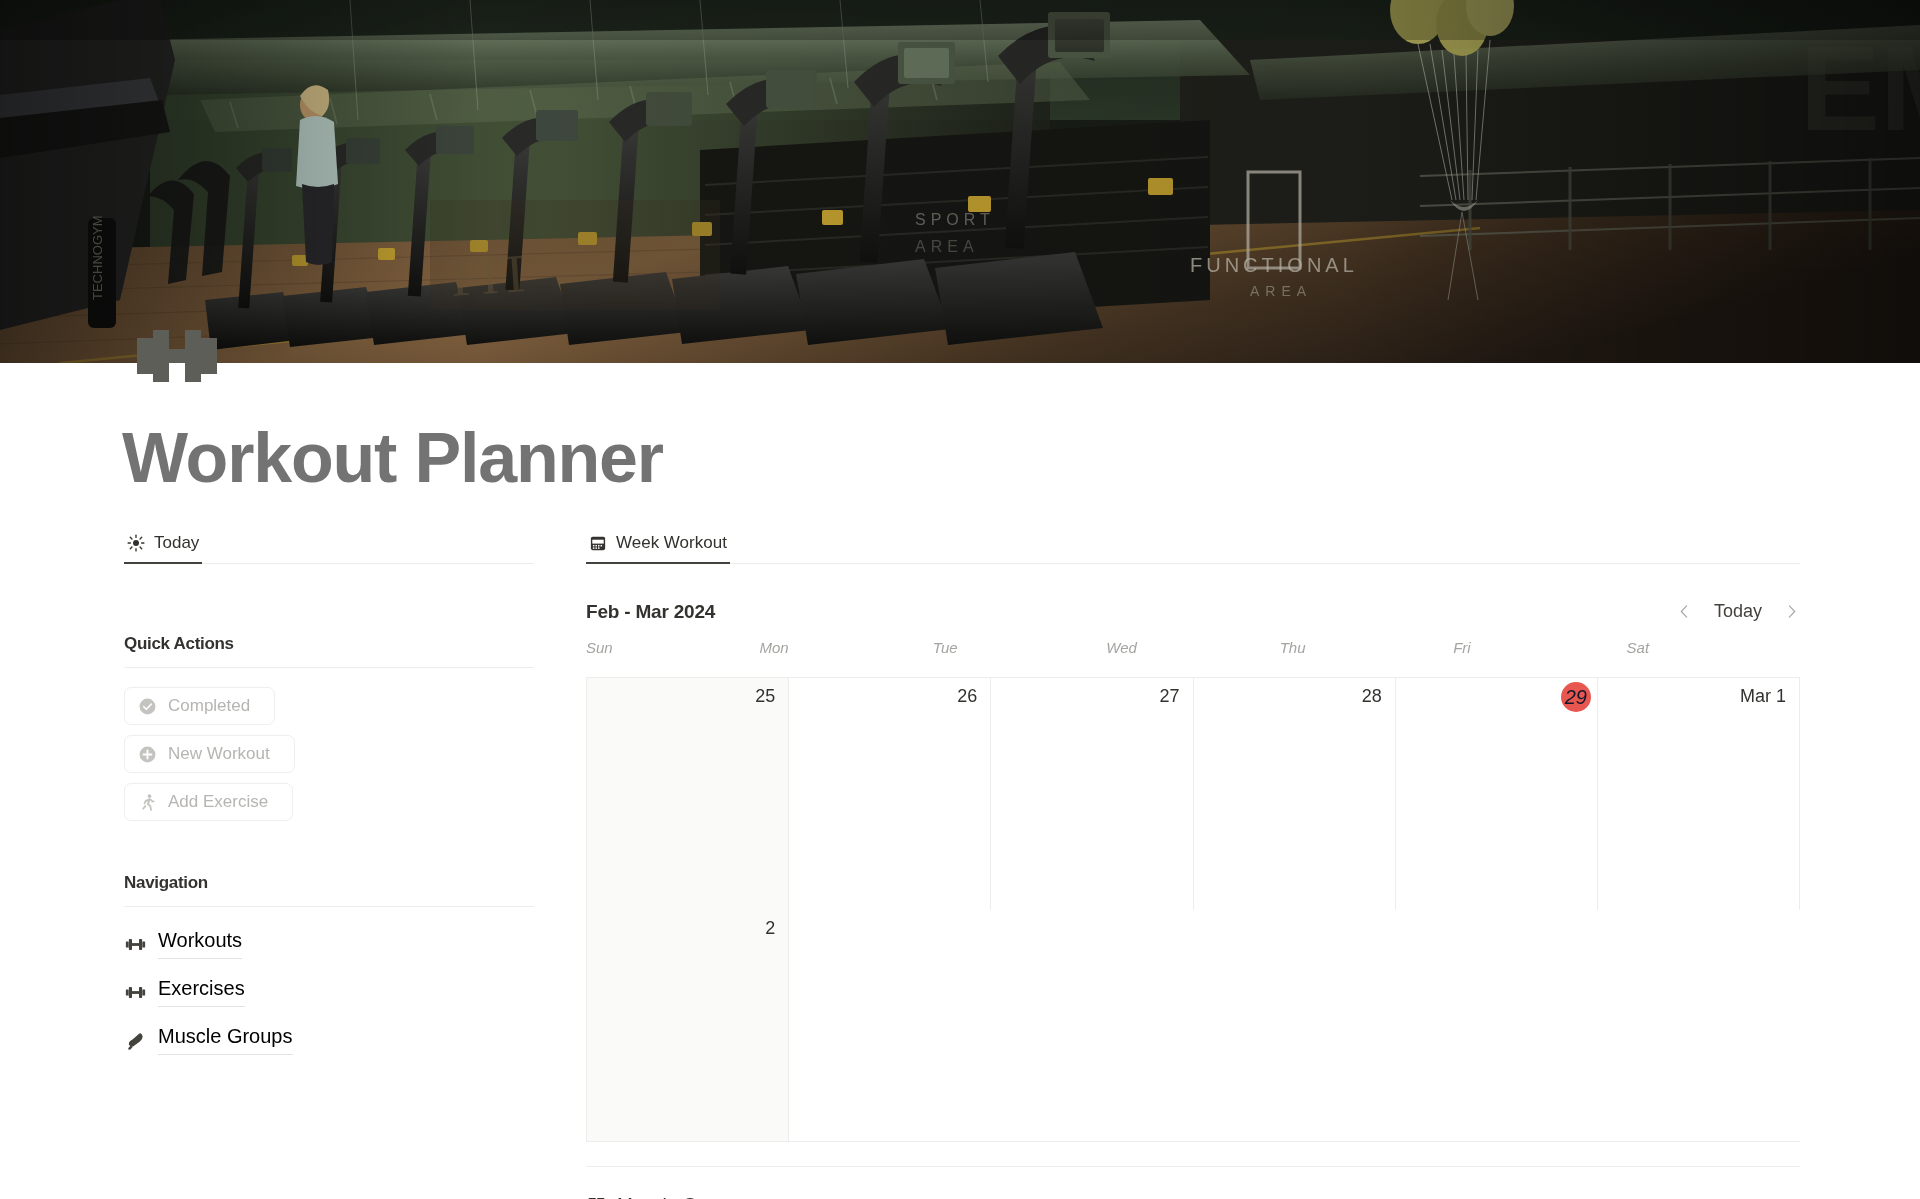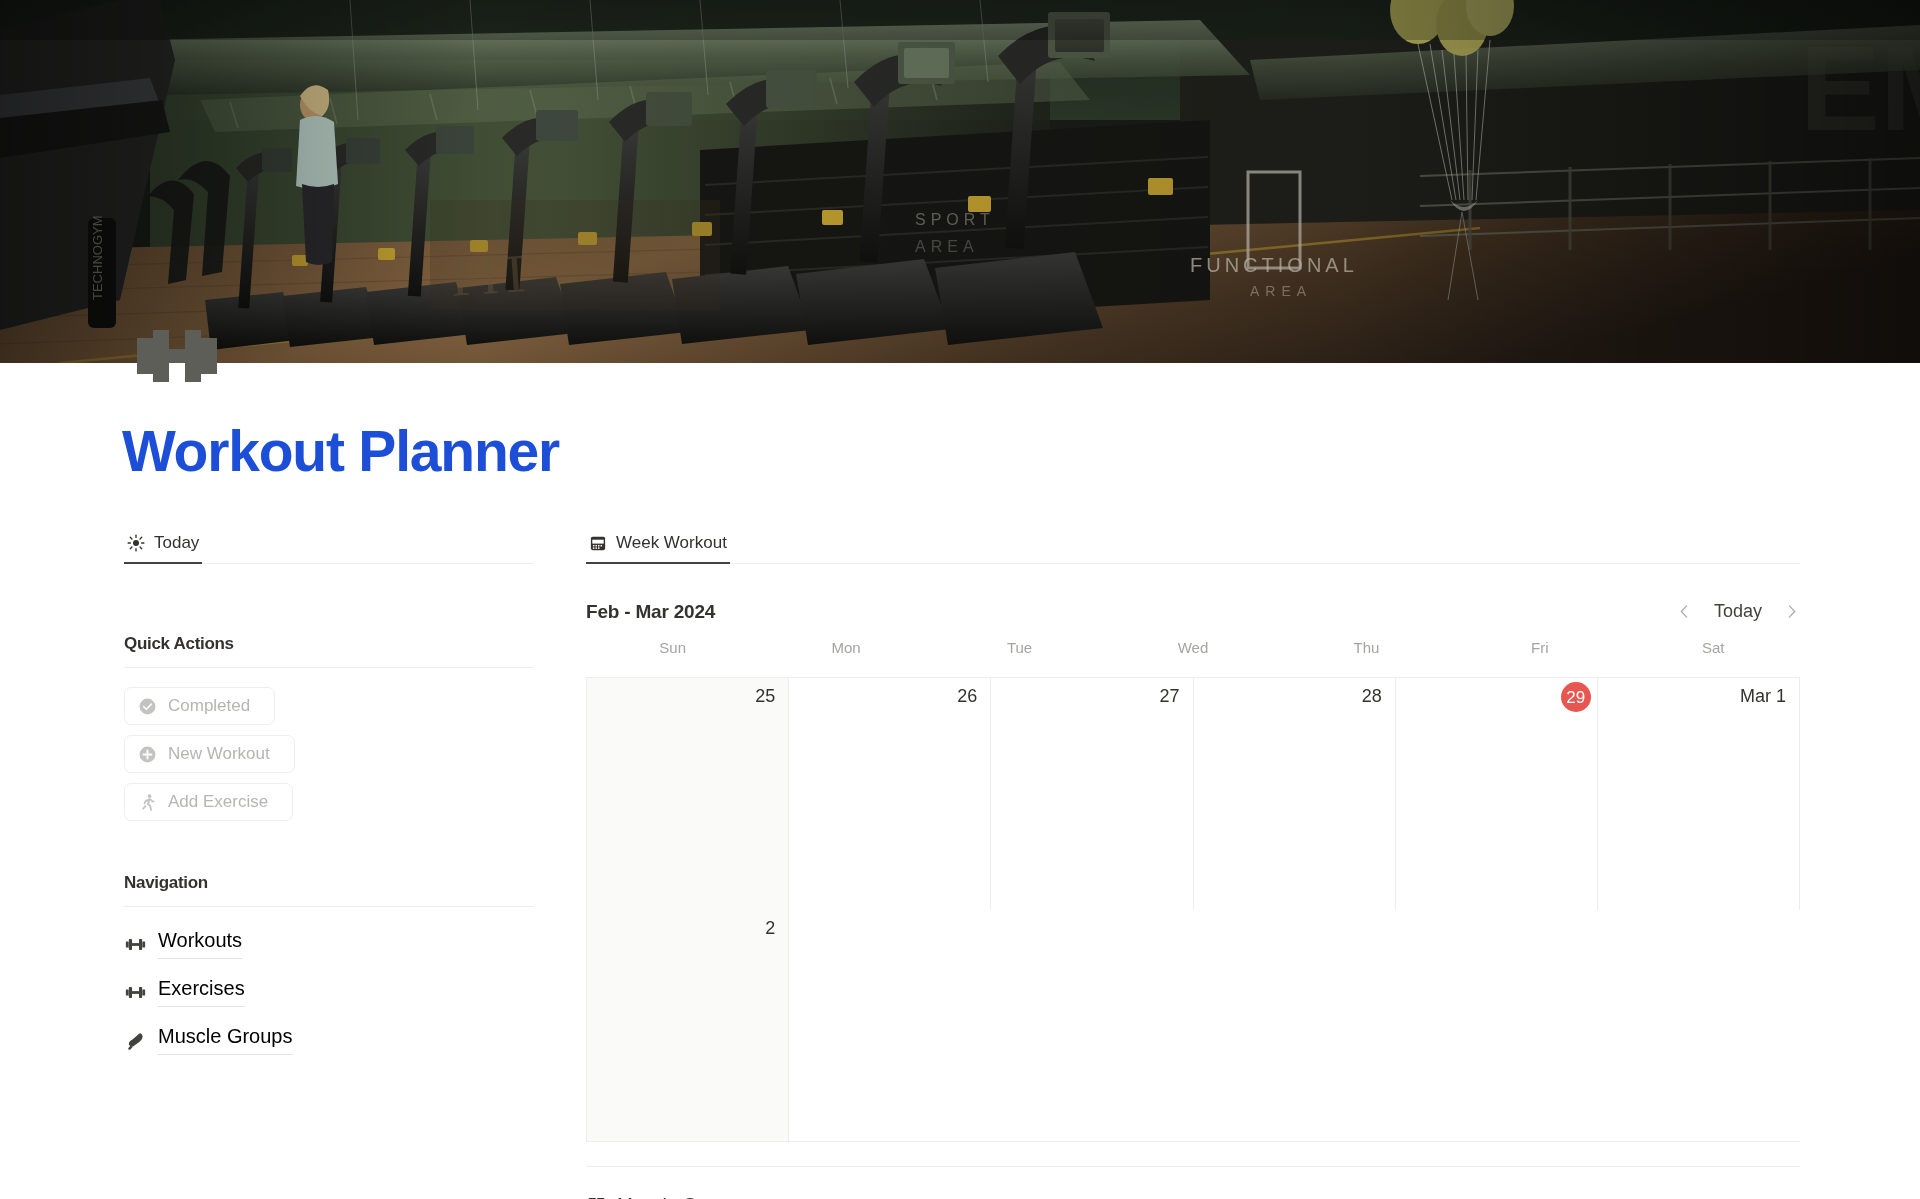--- a/index.html
+++ b/index.html
@@ -39,24 +39,24 @@
     height: 62px;
     z-index: 5;
   }
   .logo svg { display: block; width: 92px; height: 62px; }
 
   
   .page-title {
     position: absolute;
     left: 122px;
     top: 420px;
-    font-size: 57px;
+    font-size: 70px;
     font-weight: bold;
     letter-spacing: -1.2px;
-    color: #1d4ed8;
+    color: #737373;
     line-height: 1.1;
   }
 
   
   .left-col {
     position: absolute;
     left: 124px;
     top: 520px;
     width: 410px;
   }
@@ -168,23 +168,24 @@
     cursor: pointer;
   }
 
   .dow-row {
     display: grid;
     grid-template-columns: repeat(7, 1fr);
     margin-top: 16px;
     height: 30px;
   }
   .dow {
-    text-align: center;
+    text-align: left;
     font-size: 15px;
     color: #a5a4a1;
+    font-style: italic;
   }
 
   .cal-grid {
     display: grid;
     grid-template-columns: repeat(6, 1fr);
     margin-top: 8px;
     height: 465px;
     border-top: 1px solid #eeedeb;
     border-bottom: 1px solid #eeedeb;
     border-left: 1px solid #eeedeb;
@@ -198,29 +199,30 @@
   .cal-cell.weekend { background: #fafaf8; }
   .daynum {
     position: absolute;
     top: 9px; right: 13px;
     font-size: 18px;
     color: #33322e;
     line-height: 1;
   }
   .daynum.today {
     background: #e8574f;
-    color: #ffffff;
+    color: #0f172a;
     border-radius: 50%;
     width: 30px; height: 30px;
     display: flex;
     align-items: center;
     justify-content: center;
     top: 4px;
     right: 6px;
-    font-size: 17px;
+    font-size: 20px;
+    font-style: italic;
   }
 
   .bottom-rule {
     height: 1px;
     background: #eeedeb;
     margin-top: 24px;
   }
   .muscle-link {
     display: flex;
     align-items: center;

